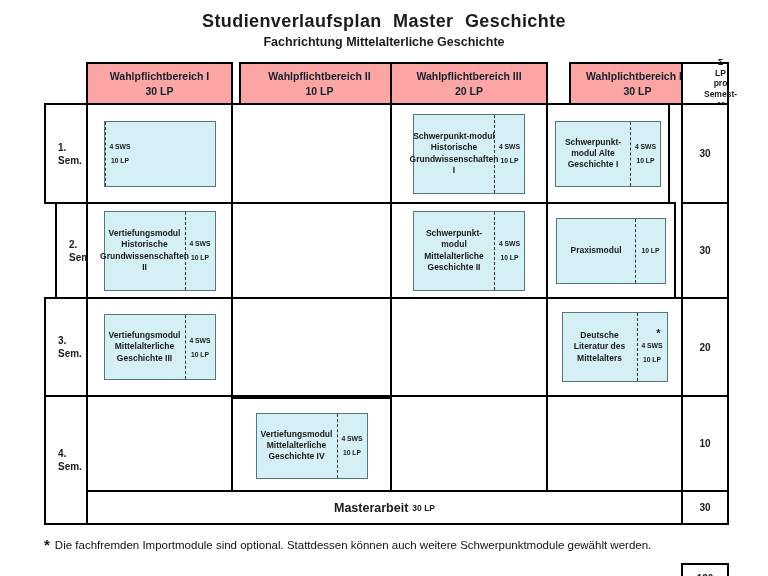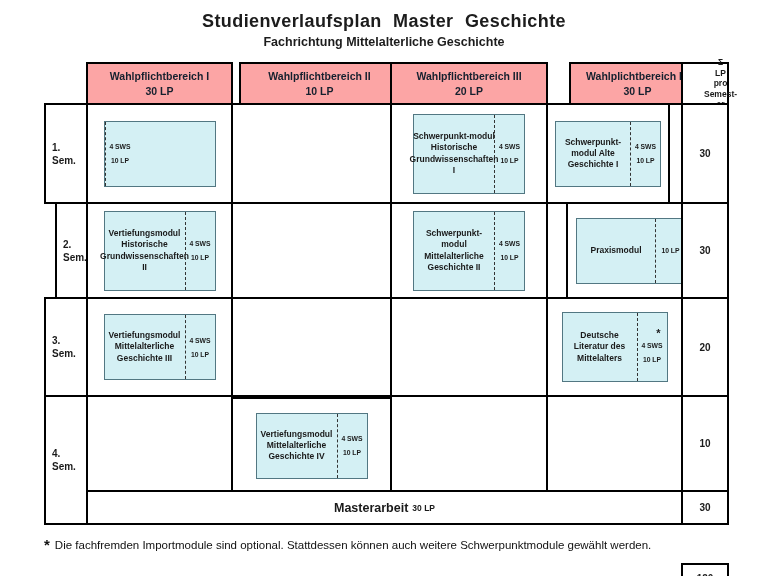--- a/index.html
+++ b/index.html
@@ -8,21 +8,21 @@
   .title{position:absolute;top:11px;left:0;width:768px;text-align:center;
          font-size:18px;font-weight:600;letter-spacing:.4px;word-spacing:6px;color:#1c1c1c;}
   .subtitle{position:absolute;top:35px;left:0;width:768px;text-align:center;
             font-size:12.5px;font-weight:600;color:#1c1c1c;}
   .cell{position:absolute;box-sizing:border-box;border:2px solid #000;background:#fff;
         display:flex;align-items:center;justify-content:center;}
   .hcell{background:#fca5a5;flex-direction:column;
          font-weight:bold;font-size:10.5px;color:#15202e;line-height:1.35;}
   .sumhead{background:#fff;flex-direction:column;text-align:center;
            font-weight:bold;font-size:8.5px;line-height:1.25;padding-left:31px;}
-  .semcell{font-weight:bold;font-size:10px;}
+  .semcell{font-weight:bold;font-size:10px;justify-content:flex-end;}
   .semcell span{display:block;width:28px;line-height:1.3;}
   .sumcell{font-weight:bold;font-size:10px;}
   .mod{box-sizing:border-box;background:#D4F0F4;border:1px solid #527782;
        display:flex;width:112px;min-height:66px;}
   .mod.tall{min-height:80px;}
   .mod-name{flex:1;display:flex;align-items:center;justify-content:center;
             text-align:center;font-weight:bold;font-size:8.5px;line-height:1.3;
             padding:3px 1px;overflow-wrap:break-word;min-width:0;}
   .mod-side{width:29px;border-left:1px dashed #333;display:flex;flex-direction:column;
             align-items:center;justify-content:center;gap:7px;
@@ -119,21 +119,21 @@
   <div class="cell" style="left:231px;top:202px;width:161px;height:97px;"></div>
   <div class="cell" style="left:390px;top:202px;width:158px;height:97px;">
     <div class="mod tall">
       <div class="mod-name">Schwerpunkt-modul Mittelalterliche Geschichte II</div>
       <div class="mod-side">
         <span>4 SWS</span>
         <span>10 LP</span>
       </div>
     </div>
   </div>
-  <div class="cell" style="left:546px;top:202px;width:130px;height:97px;margin-left:20px;">
+  <div class="cell" style="left:546px;top:202px;width:130px;height:97px;">
     <div class="mod" style="width:110px;">
       <div class="mod-name">Praxismodul</div>
       <div class="mod-side">
         <span>10 LP</span>
       </div>
     </div>
   </div>
   <div class="cell sumcell" style="left:681px;top:202px;width:48px;height:97px;">
     <span>30</span>
   </div>

